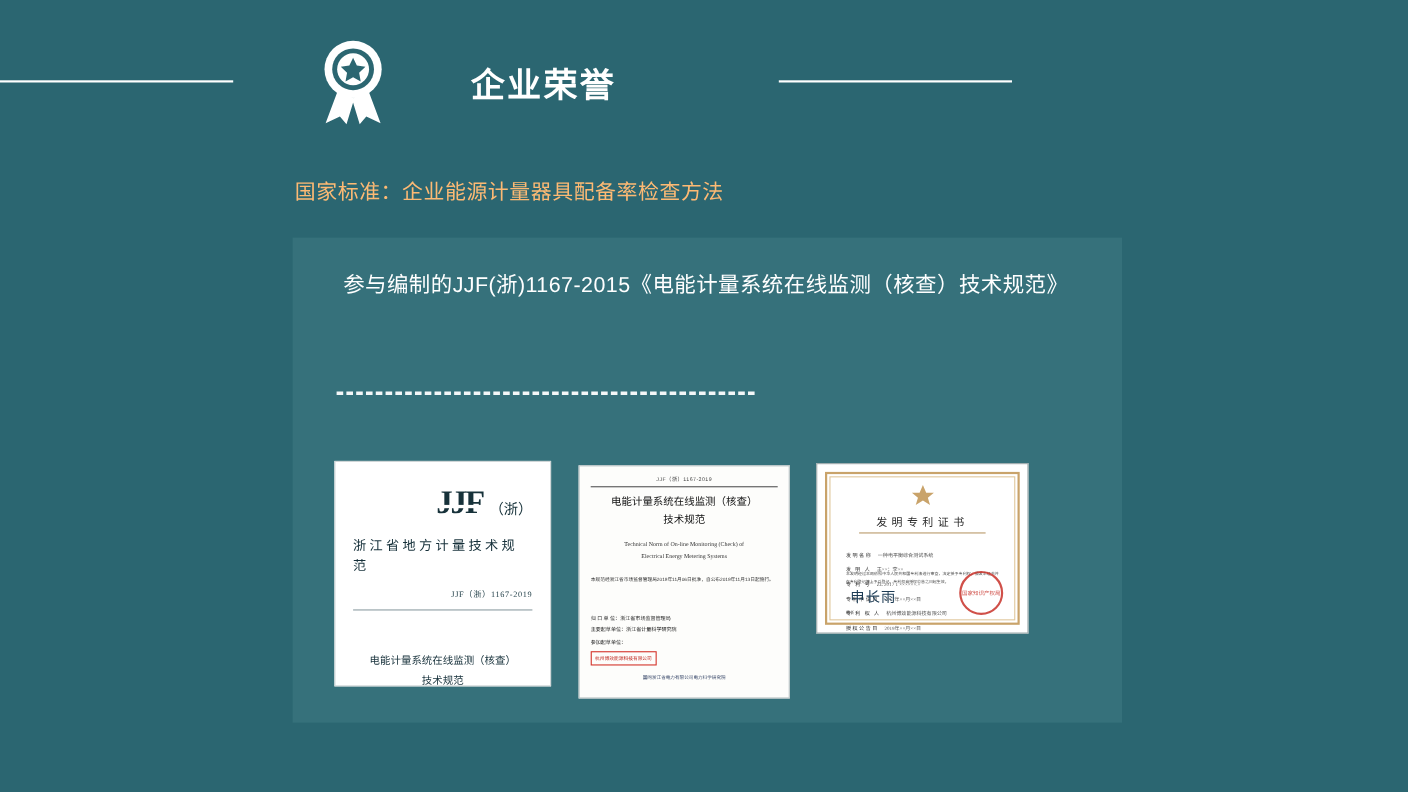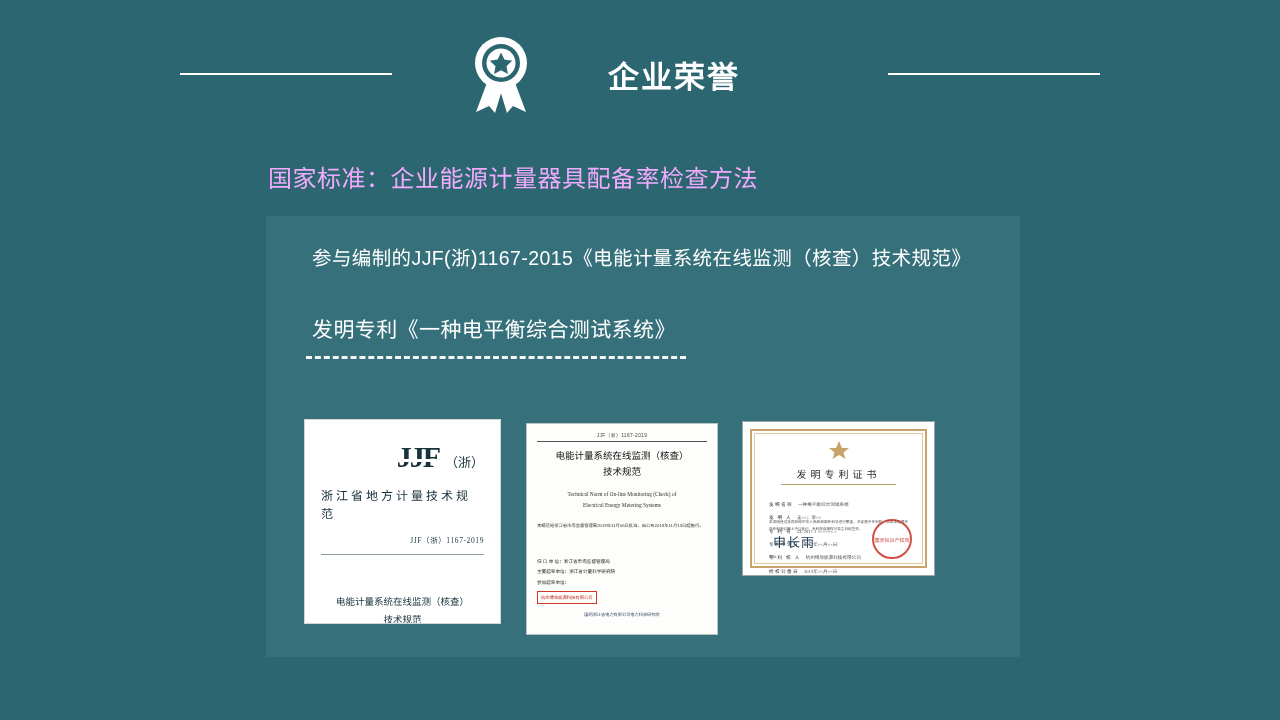--- a/index.html
+++ b/index.html
@@ -17,21 +17,20 @@
 
   
   .slide-header {
     position: absolute;
     left: 0;
     top: 34px;
     width: 1280px;
     height: 80px;
     display: flex;
     align-items: center;
-    justify-content: center;
     gap: 48px;
   }
   .rule {
     height: 2px;
     background: #ffffff;
     width: 212px;
     flex: none;
   }
   .rule.left  { margin-right: 28px; }
   .rule.right { margin-left: 100px; }
@@ -51,22 +50,22 @@
     letter-spacing: 2px;
     margin-left: 26px;
     white-space: nowrap;
   }
 
   
   .std-line {
     position: absolute;
     left: 268px;
     top: 159px;
-    color: #f0abfc;
-    font-size: 24px;
+    color: #fdba74;
+    font-size: 19px;
     letter-spacing: 0.5px;
     white-space: nowrap;
   }
 
   
   .panel {
     position: absolute;
     left: 266px;
     top: 216px;
     width: 754px;
@@ -380,21 +379,20 @@
   <div class="header-title">企业荣誉</div>
 
   <div class="rule right"></div>
 </div>
 
 <div class="std-line">国家标准：企业能源计量器具配备率检查方法</div>
 
 <div class="panel">
 
   <div class="panel-line line-1">参与编制的JJF(浙)1167-2015《电能计量系统在线监测（核查）技术规范》</div>
-  <div class="panel-line line-2">发明专利《一种电平衡综合测试系统》</div>
   <div class="dashed-rule"></div>
 
   <div class="images">
 
     <div class="doc doc1">
       <div class="jjf-row">
         <div class="jjf-logo">JJF</div>
         <div class="jjf-zhe">（浙）</div>
       </div>
       <div class="t-main">浙江省地方计量技术规范</div>

